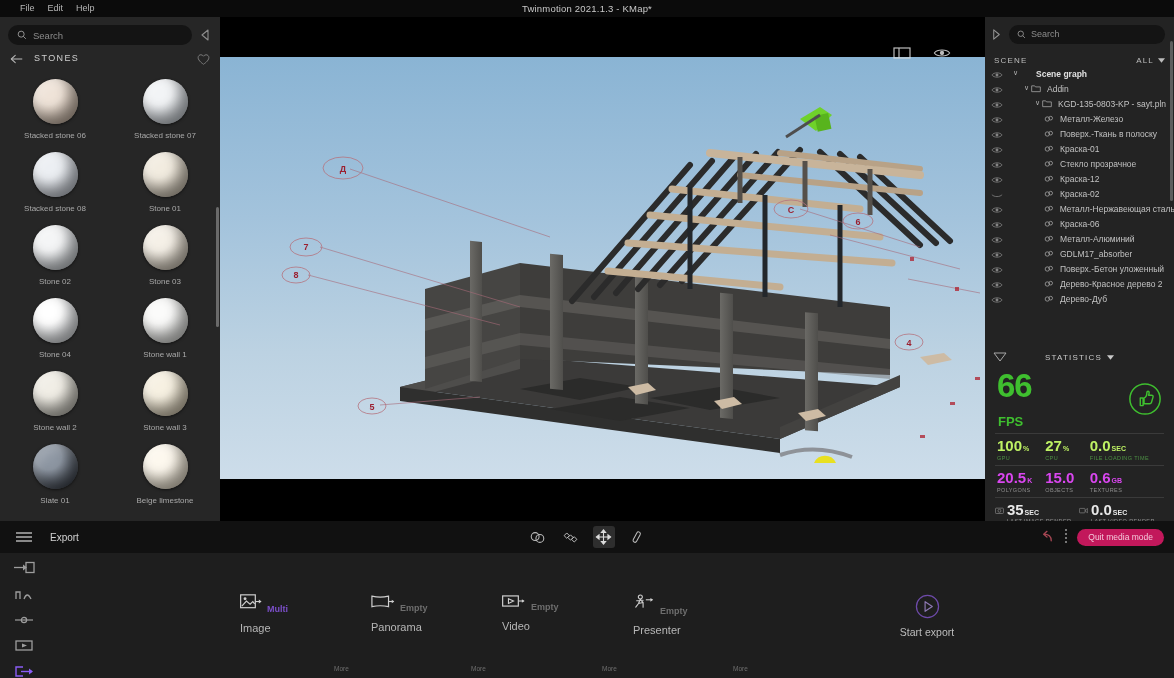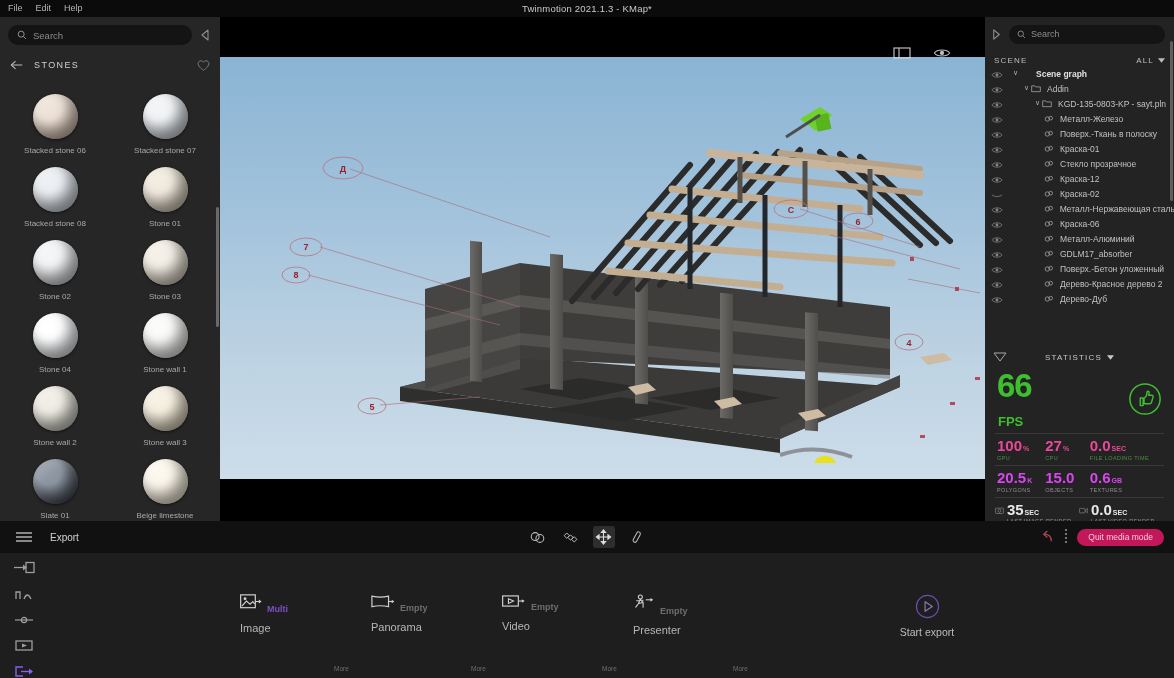--- a/index.html
+++ b/index.html
@@ -10,21 +10,21 @@
     overflow: hidden;
     color: #c8c8c8;
   }
   .app { position: relative; width: 1174px; height: 678px; background: #1c1c1c; }
 
   
   .titlebar {
     position: absolute; left: 0; top: 0; width: 1174px; height: 17px;
     background: #0b0b0b; display: flex; align-items: center;
   }
-  .menu { display: flex; gap: 13px; padding-left: 8px; align-items: center; }
+  .menu { display: flex; gap: 13px; padding-left: 20px; align-items: center; }
   .menu-item { font-size: 9px; color: #b4b4b4; line-height: 17px; }
   .win-title {
     position: absolute; left: 0; right: 0; text-align: center;
     font-size: 9.5px; color: #c9c9c9; letter-spacing: .2px;
   }
 
   
   .library {
     position: absolute; left: 0; top: 17px; width: 220px; height: 504px;
     background: #262626; overflow: hidden;
@@ -32,27 +32,27 @@
   .lib-searchrow {
     height: 36px; display: flex; align-items: center; padding: 0 8px; gap: 6px;
   }
   .searchbox {
     flex: 1; height: 20px; background: #141414; border-radius: 10px;
     display: flex; align-items: center; padding: 0 9px; gap: 6px;
   }
   .searchbox .ph { font-size: 9.5px; color: #8c8c8c; }
   .ico-collapse { width: 14px; height: 14px; opacity: .75; flex: 0 0 14px; }
   .lib-header {
-    height: 24px; display: flex; align-items: center; padding: 0 10px; gap: 10px;
+    height: 24px; display: flex; align-items: flex-start; padding: 0 10px; gap: 10px;
   }
   .lib-title { font-size: 9px; letter-spacing: 1.4px; color: #cfcfcf; flex: 1; }
   .back-arrow { width: 14px; height: 12px; opacity: .85; }
   .heart { width: 13px; height: 13px; opacity: .7; }
   .lib-grid {
-    position: absolute; left: 0; top: 74px; width: 220px; height: 430px;
+    position: absolute; left: 0; top: 59px; width: 220px; height: 430px;
     display: grid; grid-template-columns: 1fr 1fr; gap: 0px 0px;
     align-content: start; overflow: hidden;
   }
   .mat { height: 73px; display: flex; flex-direction: column; align-items: center; justify-content: flex-start; padding-top: 3px; }
   .sphere {
     width: 45px; height: 45px; border-radius: 50%;
     box-shadow: inset -7px -9px 14px rgba(0,0,0,.45), inset 5px 6px 10px rgba(255,255,255,.18), 0 1px 3px rgba(0,0,0,.6);
   }
   .mat-label { margin-top: 7px; font-size: 8px; color: #a9a9a9; text-align: center; }
   .lib-scroll {
@@ -116,21 +116,21 @@
   .fpslab { font-size: 13px; font-weight: bold; color: #3fbf2f; margin-left: 1px; }
   .fps-wrap { display: flex; flex-direction: column; gap: 12px; }
   .thumbup { margin-left: auto; width: 34px; height: 34px; }
   .hr { height: 1px; background: #3a3a3a; margin: 4px 10px; }
   .srow { display: flex; padding: 0 12px; }
   .scell { display: flex; flex-direction: column; }
   .sval { display: flex; align-items: baseline; }
   .sv-num { font-size: 15px; font-weight: bold; line-height: 1.05; }
   .sv-unit { font-size: 7px; font-weight: bold; margin-left: 1px; }
   .sv-lab { font-size: 5.5px; letter-spacing: .4px; margin-top: 1px; }
-  .green .sv-num, .green .sv-unit { color: #ec4899; }
+  .green .sv-num, .green .sv-unit { color: #bef264; }
   .green .sv-lab { color: #4c8f44; }
   .white .sv-num, .white .sv-unit { color: #d946ef; }
   .white .sv-lab { color: #8e8e8e; }
   .rtrow { display: flex; padding: 0 10px; }
   .rcell { display: flex; align-items: flex-start; gap: 3px; flex-direction: row; }
   .rcam { width: 10px; height: 9px; margin-top: 4px; opacity: .8; }
 
   
   .btoolbar {
     position: absolute; left: 0; top: 521px; width: 1174px; height: 32px;

